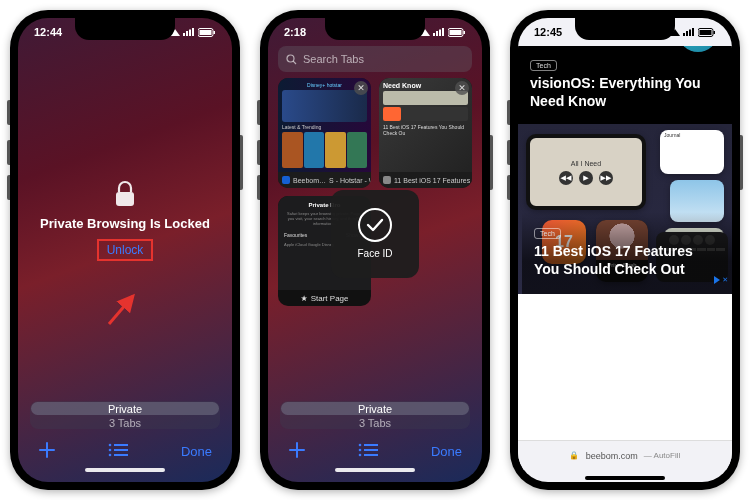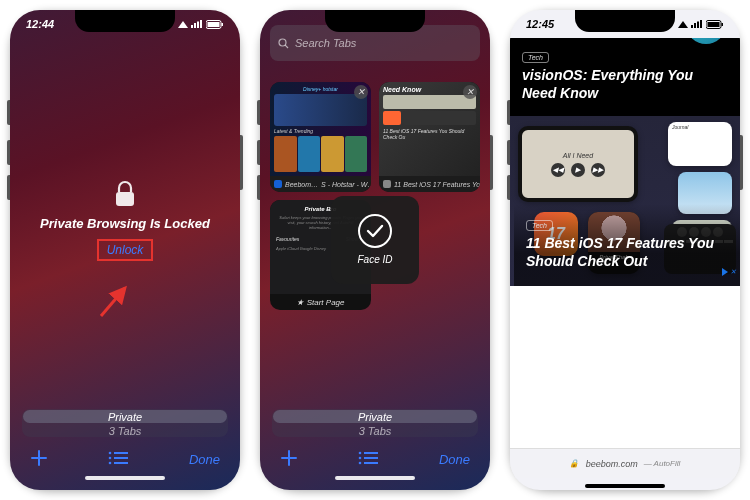--- a/index.html
+++ b/index.html
@@ -11,24 +11,23 @@
     display: flex;
     justify-content: space-between;
     align-items: center;
     padding: 10px;
   }
   .phone {
     width: 230px;
     height: 480px;
     background: #000;
     border-radius: 38px;
-    padding: 0;
+    padding: 8px;
     position: relative;
     box-shadow: 0 2px 8px rgba(0,0,0,0.3);
-    font-style: italic;
   }
   .phone::before { 
     content: "";
     position: absolute;
     left: -3px;
     top: 90px;
     width: 3px;
     height: 25px;
     background: #555;
     border-radius: 2px 0 0 2px;
@@ -156,22 +155,22 @@
     width: 80px;
     height: 4px;
     background: rgba(255,255,255,0.9);
     border-radius: 2px;
     margin: 6px auto 2px;
   }
   .screen.light .home-indicator { background: #000; }
 
   
   .search-field {
-    margin: 15px 10px;
-    height: 36px;
+    margin: 0 10px;
+    height: 26px;
     background: rgba(100,100,110,0.35);
     border-radius: 8px;
     display: flex;
     align-items: center;
     padding: 0 8px;
     gap: 6px;
     color: rgba(255,255,255,0.6);
     font-size: 11px;
   }
   .tabs-grid {
@@ -492,20 +491,39 @@
         <span class="t-item">Done</span>
       </div>
       <div class="home-indicator"></div>
     </div>
   </div>
 </div>
 
 <div class="phone">
   <div class="screen">
     <div class="notch"></div>
+    <div class="status-bar">
+      <span>2:18</span>
+      <span class="status-icons">
+        <svg width="10" height="8" viewBox="0 0 10 8">
+            <path d="M0 8L5 1L10 8" fill="#fff"></path>
+          </svg>
+        <svg width="12" height="8" viewBox="0 0 12 8">
+            <rect x="0" y="5" width="2" height="3" fill="#fff"></rect>
+            <rect x="3" y="3" width="2" height="5" fill="#fff"></rect>
+            <rect x="6" y="1.5" width="2" height="6.5" fill="#fff"></rect>
+            <rect x="9" y="0" width="2" height="8" fill="#fff"></rect>
+          </svg>
+        <svg width="18" height="9" viewBox="0 0 18 9">
+            <rect x="0" y="0.5" width="15" height="8" rx="2" stroke="#fff" fill="none"></rect>
+            <rect x="1.5" y="2" width="12" height="5" fill="#fff"></rect>
+            <rect x="15.5" y="3" width="1.5" height="3" fill="#fff"></rect>
+          </svg>
+      </span>
+    </div>
 
     <div class="search-field">
       <svg width="11" height="11" viewBox="0 0 11 11">
           <circle cx="4.5" cy="4.5" r="3.5" stroke="rgba(255,255,255,0.6)" fill="none" stroke-width="1.2"></circle>
           <line x1="7.2" y1="7.2" x2="10" y2="10" stroke="rgba(255,255,255,0.6)" stroke-width="1.2"></line>
         </svg>
       <span>Search Tabs</span>
     </div>
 
     <div class="tabs-grid">

